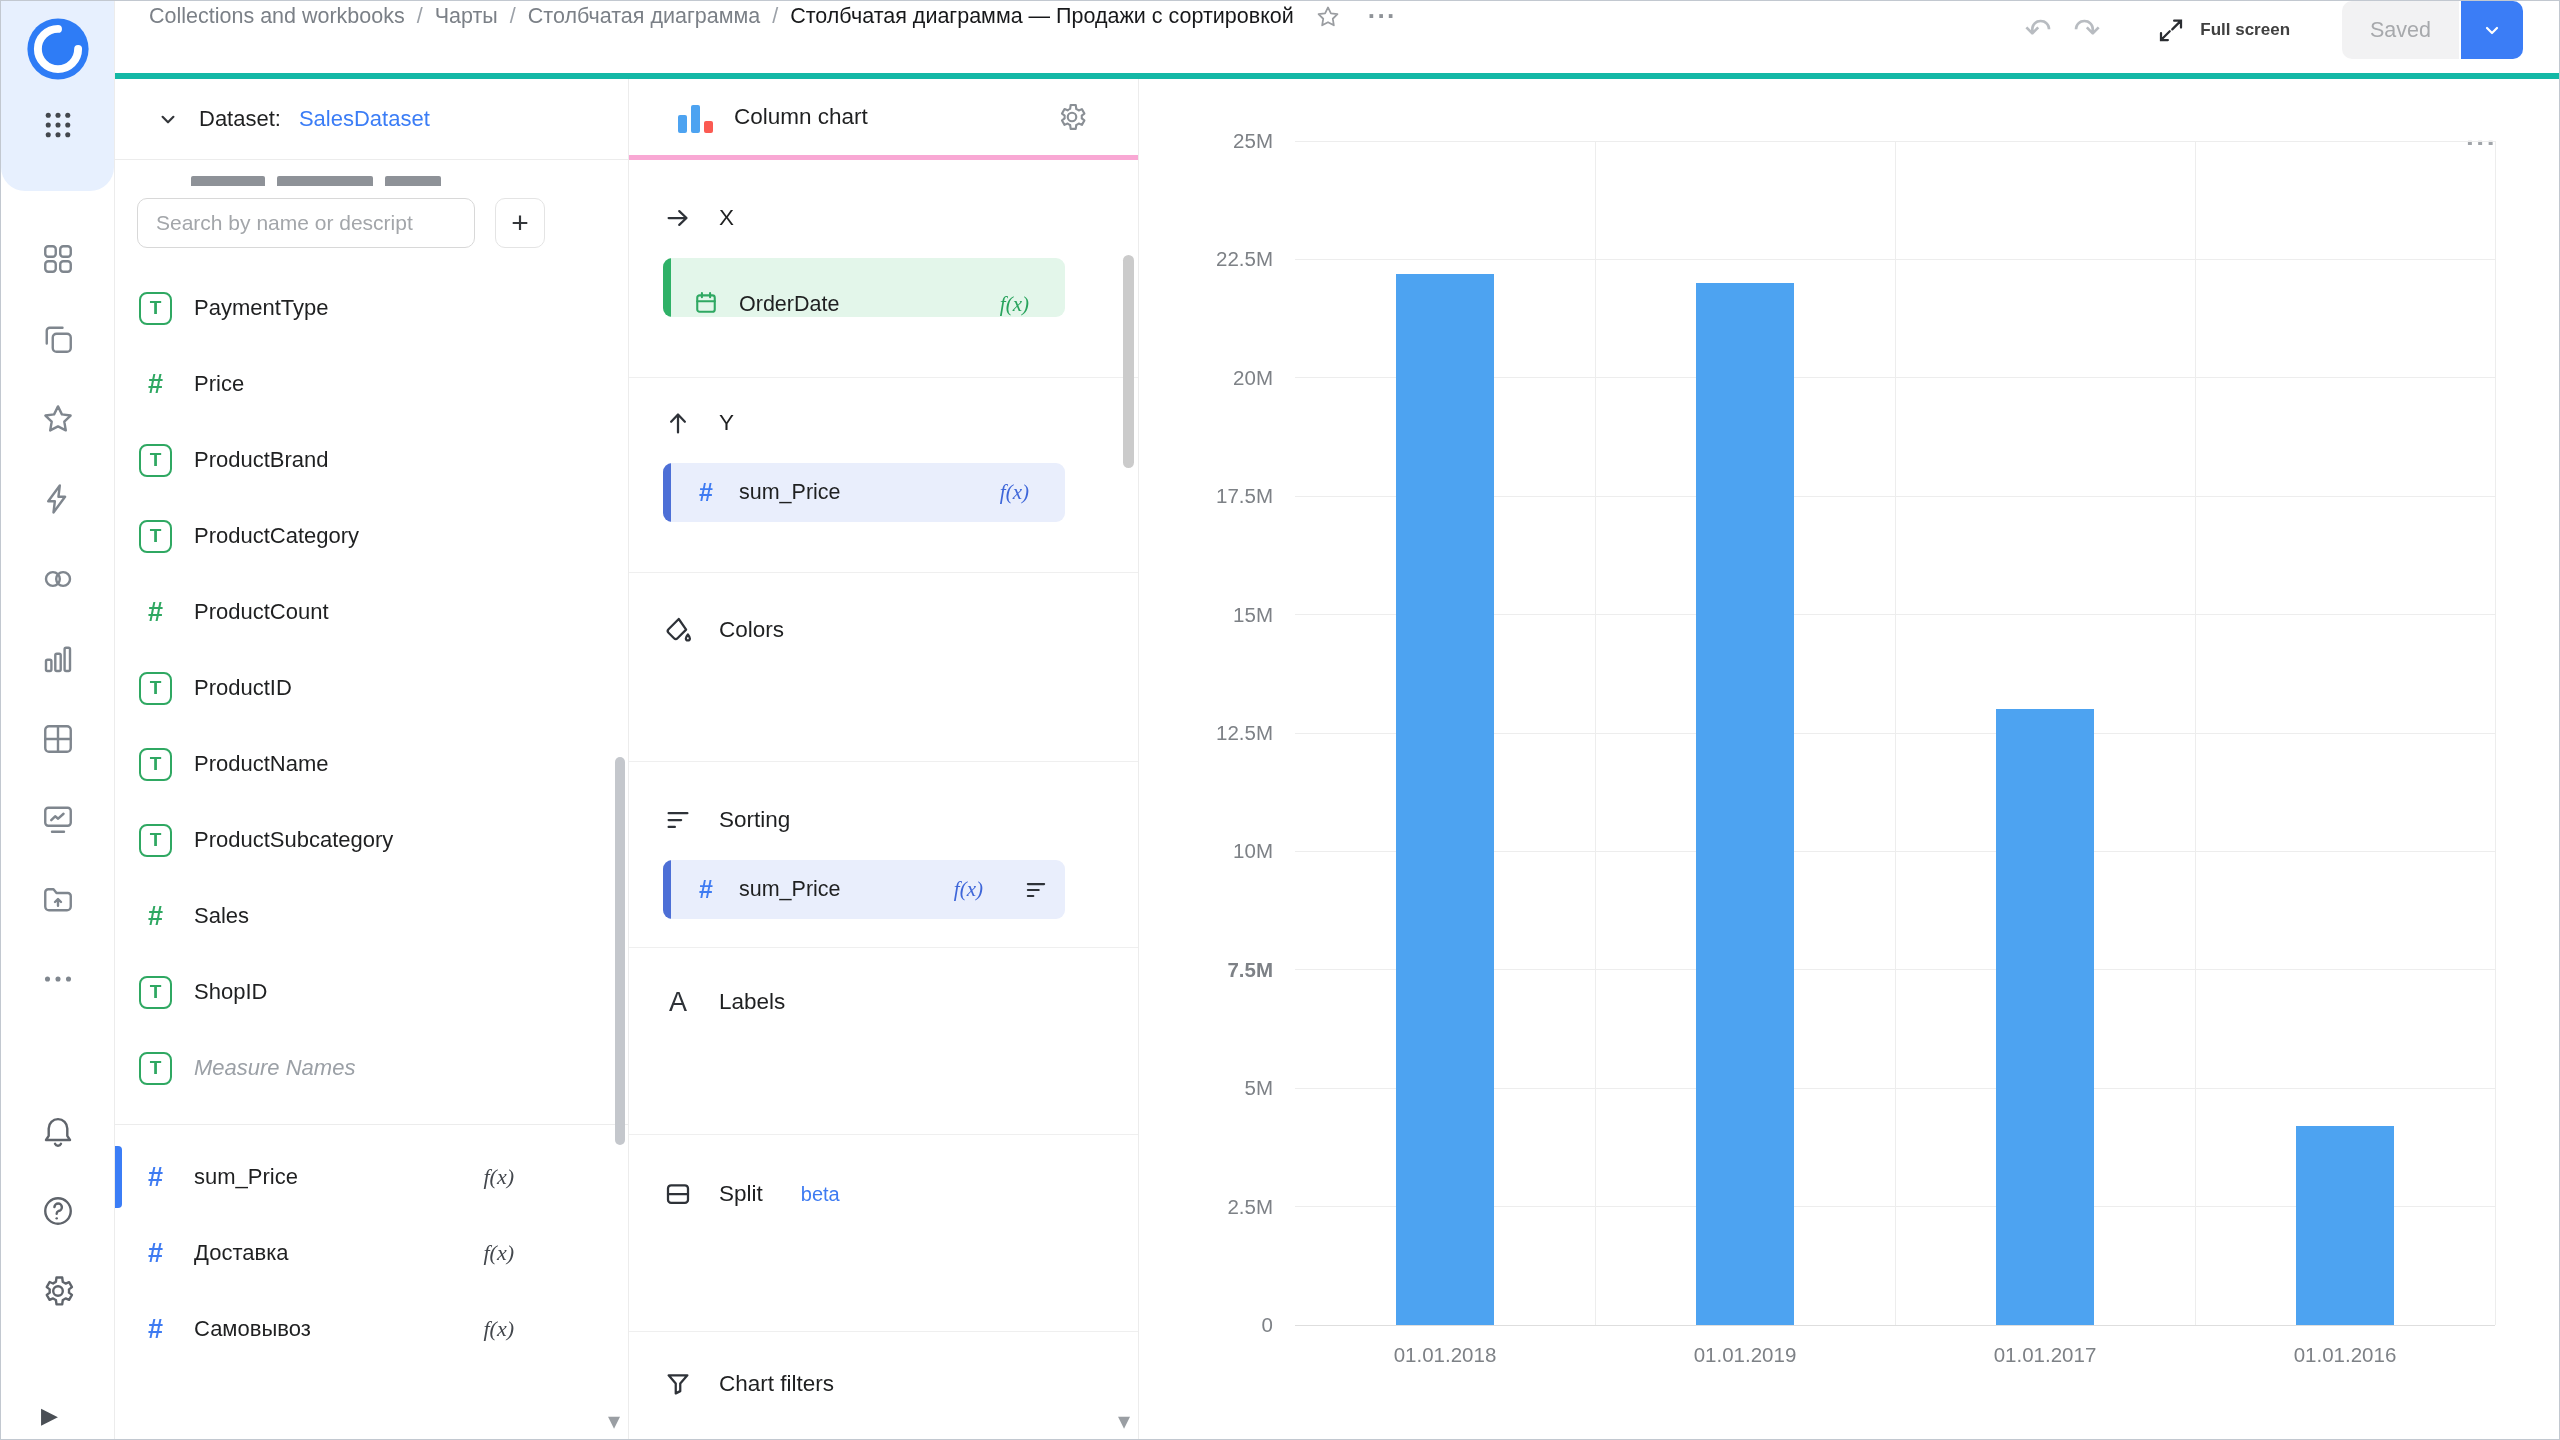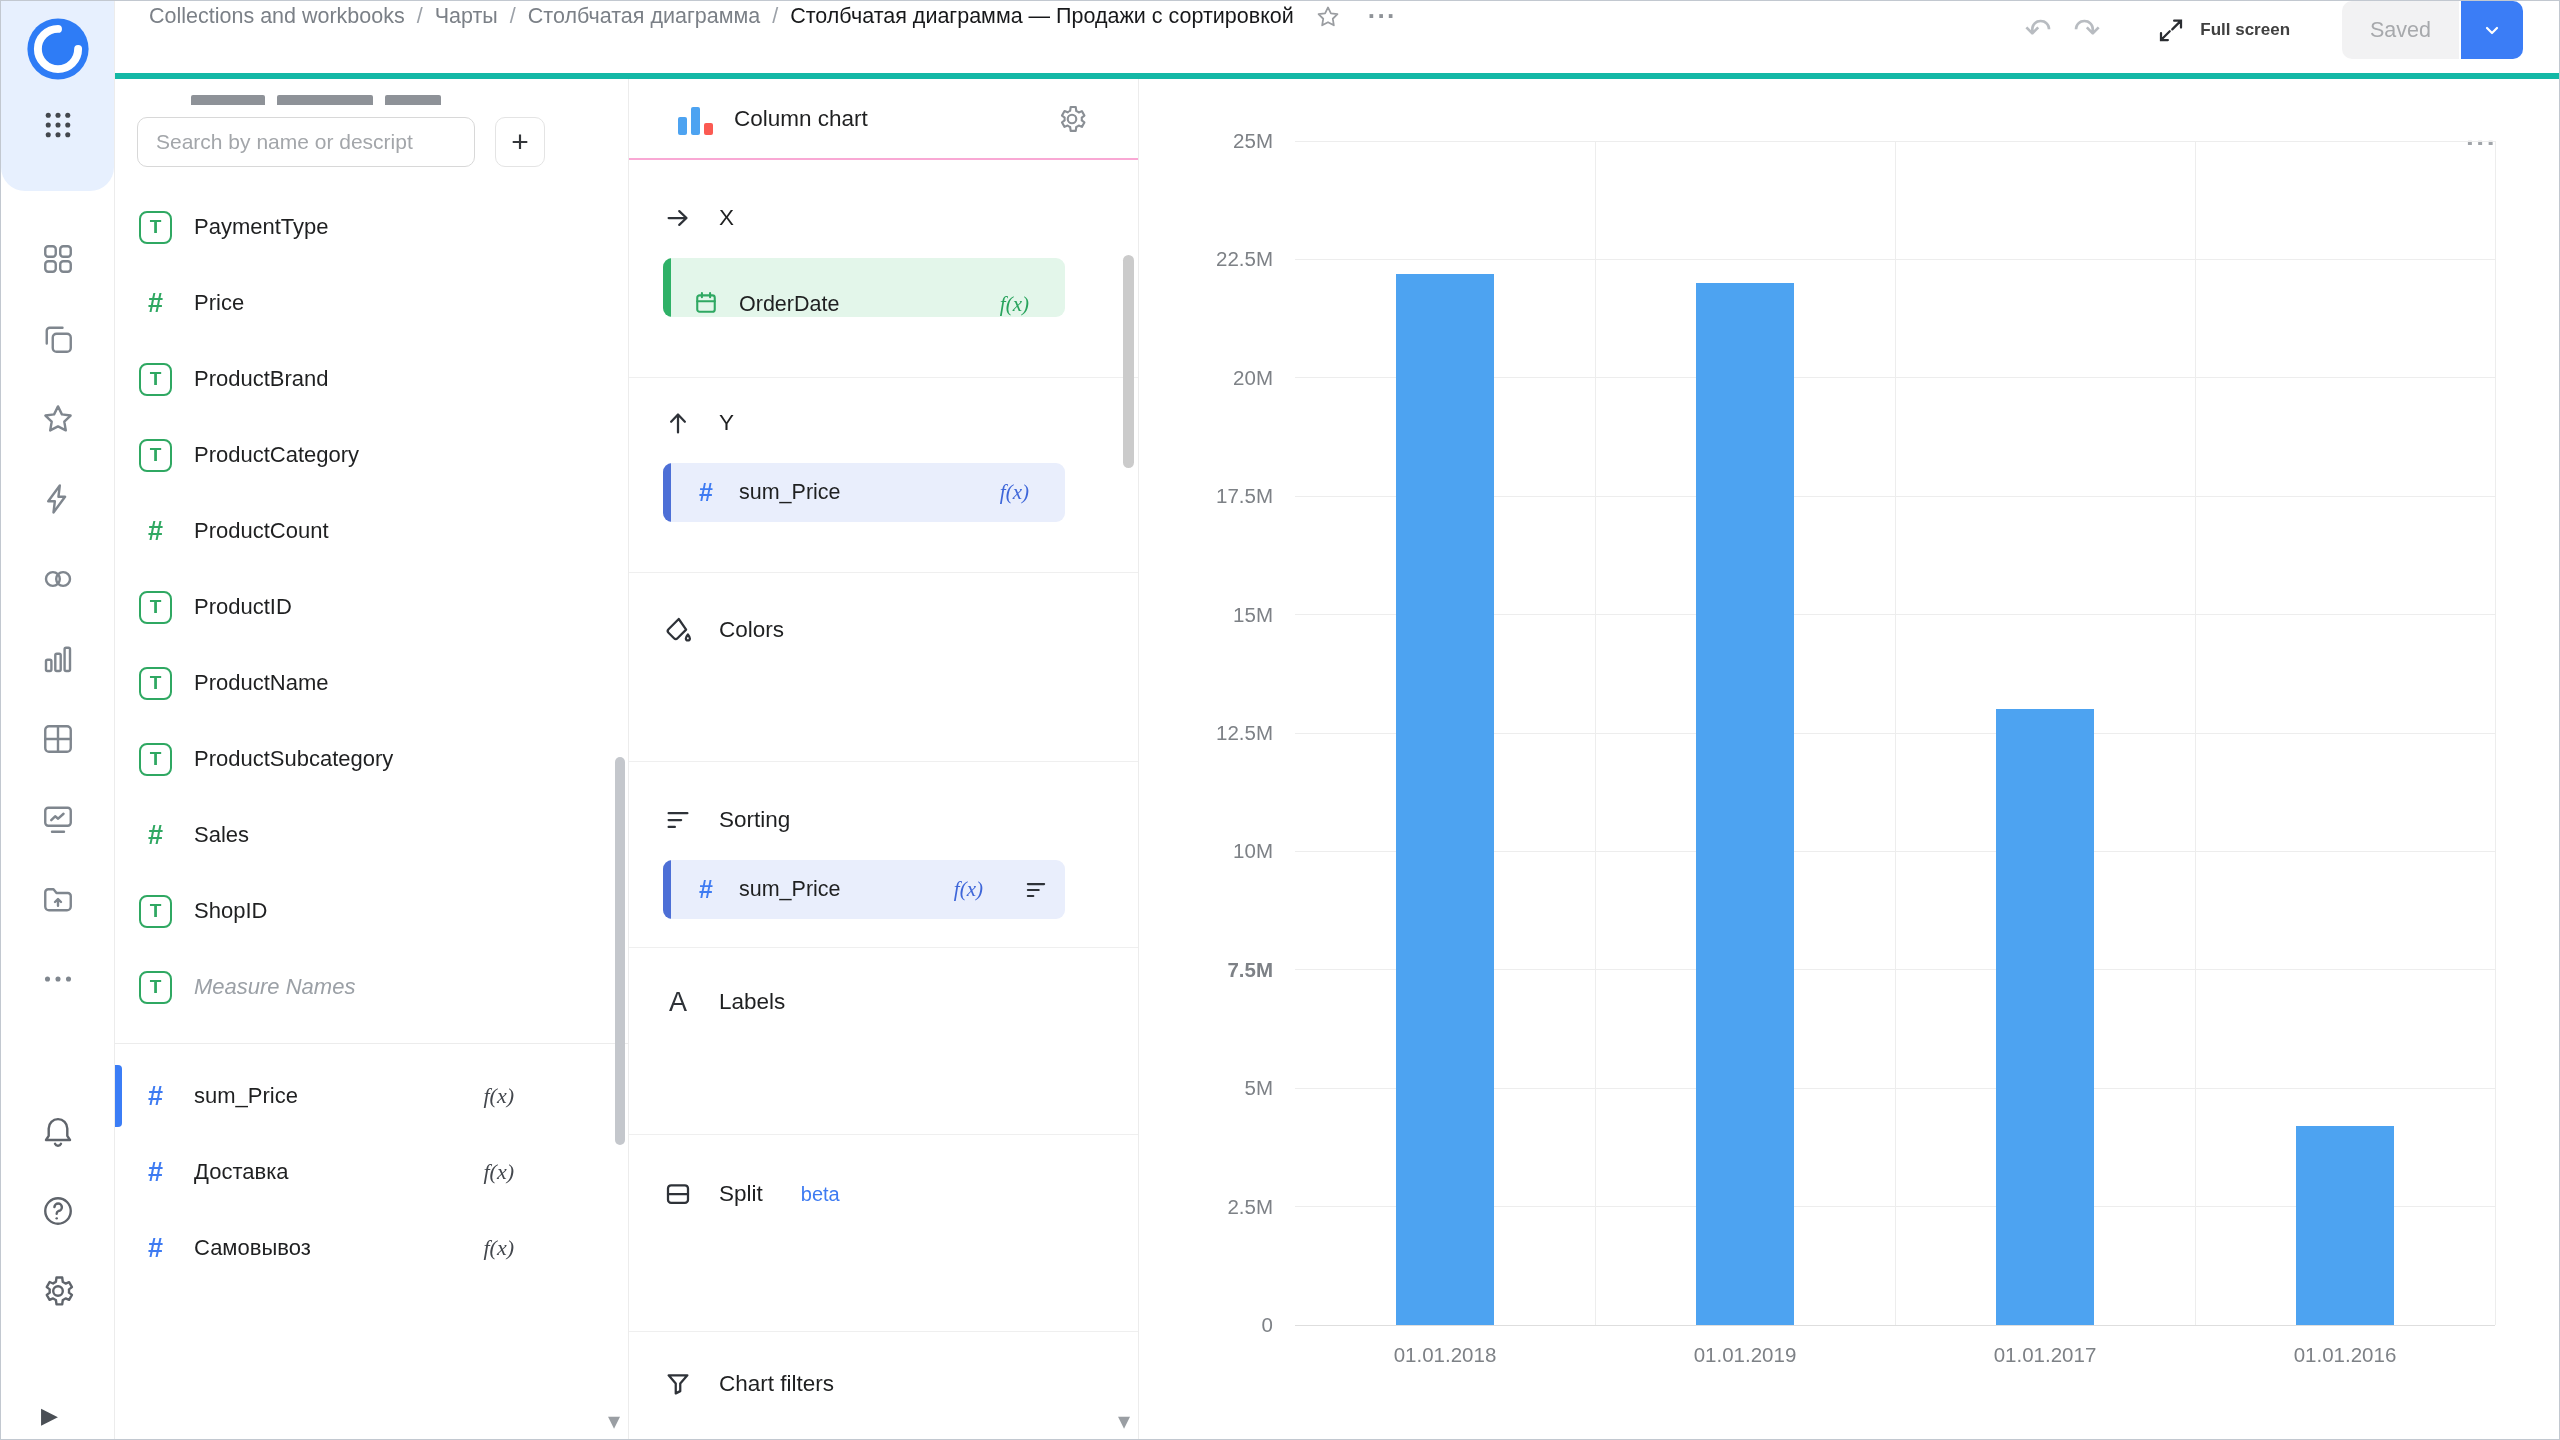--- a/index.html
+++ b/index.html
@@ -85,21 +85,21 @@
   .measure-row { padding-right:114px; }
   .fx { font-style:italic; font-family:"Liberation Serif", serif; font-size:22px; color:#43474D; white-space:nowrap; }
   .measure-row .fx { margin-left:auto; }
   .row-sel { position:absolute; left:0; top:7px; bottom:7px; width:7px; background:#3B7DF6; border-radius:0 4px 4px 0; }
   .ds-scrollthumb { position:absolute; right:3px; top:678px; width:10px; height:388px; background:#C4C7CC; border-radius:5px; }
   .panel-morechevron { position:absolute; right:8px; bottom:4px; color:#9A9EA3; font-size:24px; }
 
   
   .config-panel { width:510px; flex:0 0 510px; border-right:1px solid #ECECEC; position:relative;
                   display:flex; flex-direction:column; overflow:hidden; }
-  .cp-header { height:81px; flex:0 0 81px; border-bottom:2px solid #f9a8d4; display:flex; align-items:center;
+  .cp-header { height:81px; flex:0 0 81px; border-bottom:5px solid #f9a8d4; display:flex; align-items:center;
                padding:0 50px 0 49px; gap:20px; }
   .cc-icon { width:36px; height:32px; display:flex; align-items:flex-end; gap:4px; }
   .cc-icon i { display:block; width:9px; border-radius:2px; }
   .cp-title { font-size:22.5px; font-weight:500; }
   .cp-gear { margin-left:auto; width:32px; height:32px; }
   .cp-gear path, .cp-gear circle { fill:none; stroke:#8A8F95; stroke-width:1.6; stroke-linejoin:round; }
   .cp-body { flex:1; overflow:hidden; }
   .section { padding:40px 34px 60px; border-bottom:1px solid #EFEFEF; }
   .sec-x { padding:40px 34px 60px; }
   .sec-y { padding:27px 34px 50px; }
@@ -300,20 +300,27 @@
                 <path d="M7 10l5 5 5-5"></path>
               </svg>
           </button>
         </span>
       </div>
     </header>
 
     <div class="content">
 
       <section class="dataset-panel" data-interactable="false">
+        <div class="ds-header" data-interactable="false">
+          <svg class="ds-chevron" data-interactable="true" viewBox="0 0 24 24">
+              <path d="M7 10l5 5 5-5"></path>
+            </svg>
+          <span class="ds-label" data-interactable="false">Dataset:</span>
+          <a class="ds-name" data-interactable="true">SalesDataset</a>
+        </div>
 
         <div class="clipped-row" data-interactable="false">
           <span class="clip-bar" style="width:74px"></span>
             <span class="clip-bar" style="width:96px"></span>
             <span class="clip-bar" style="width:56px"></span>
         </div>
 
         <div class="search-row" data-interactable="false">
           <input class="search-input" type="text" data-interactable="true" placeholder="Search by name or descript" style="">
           <button class="add-field-btn" data-interactable="true">+</button>

